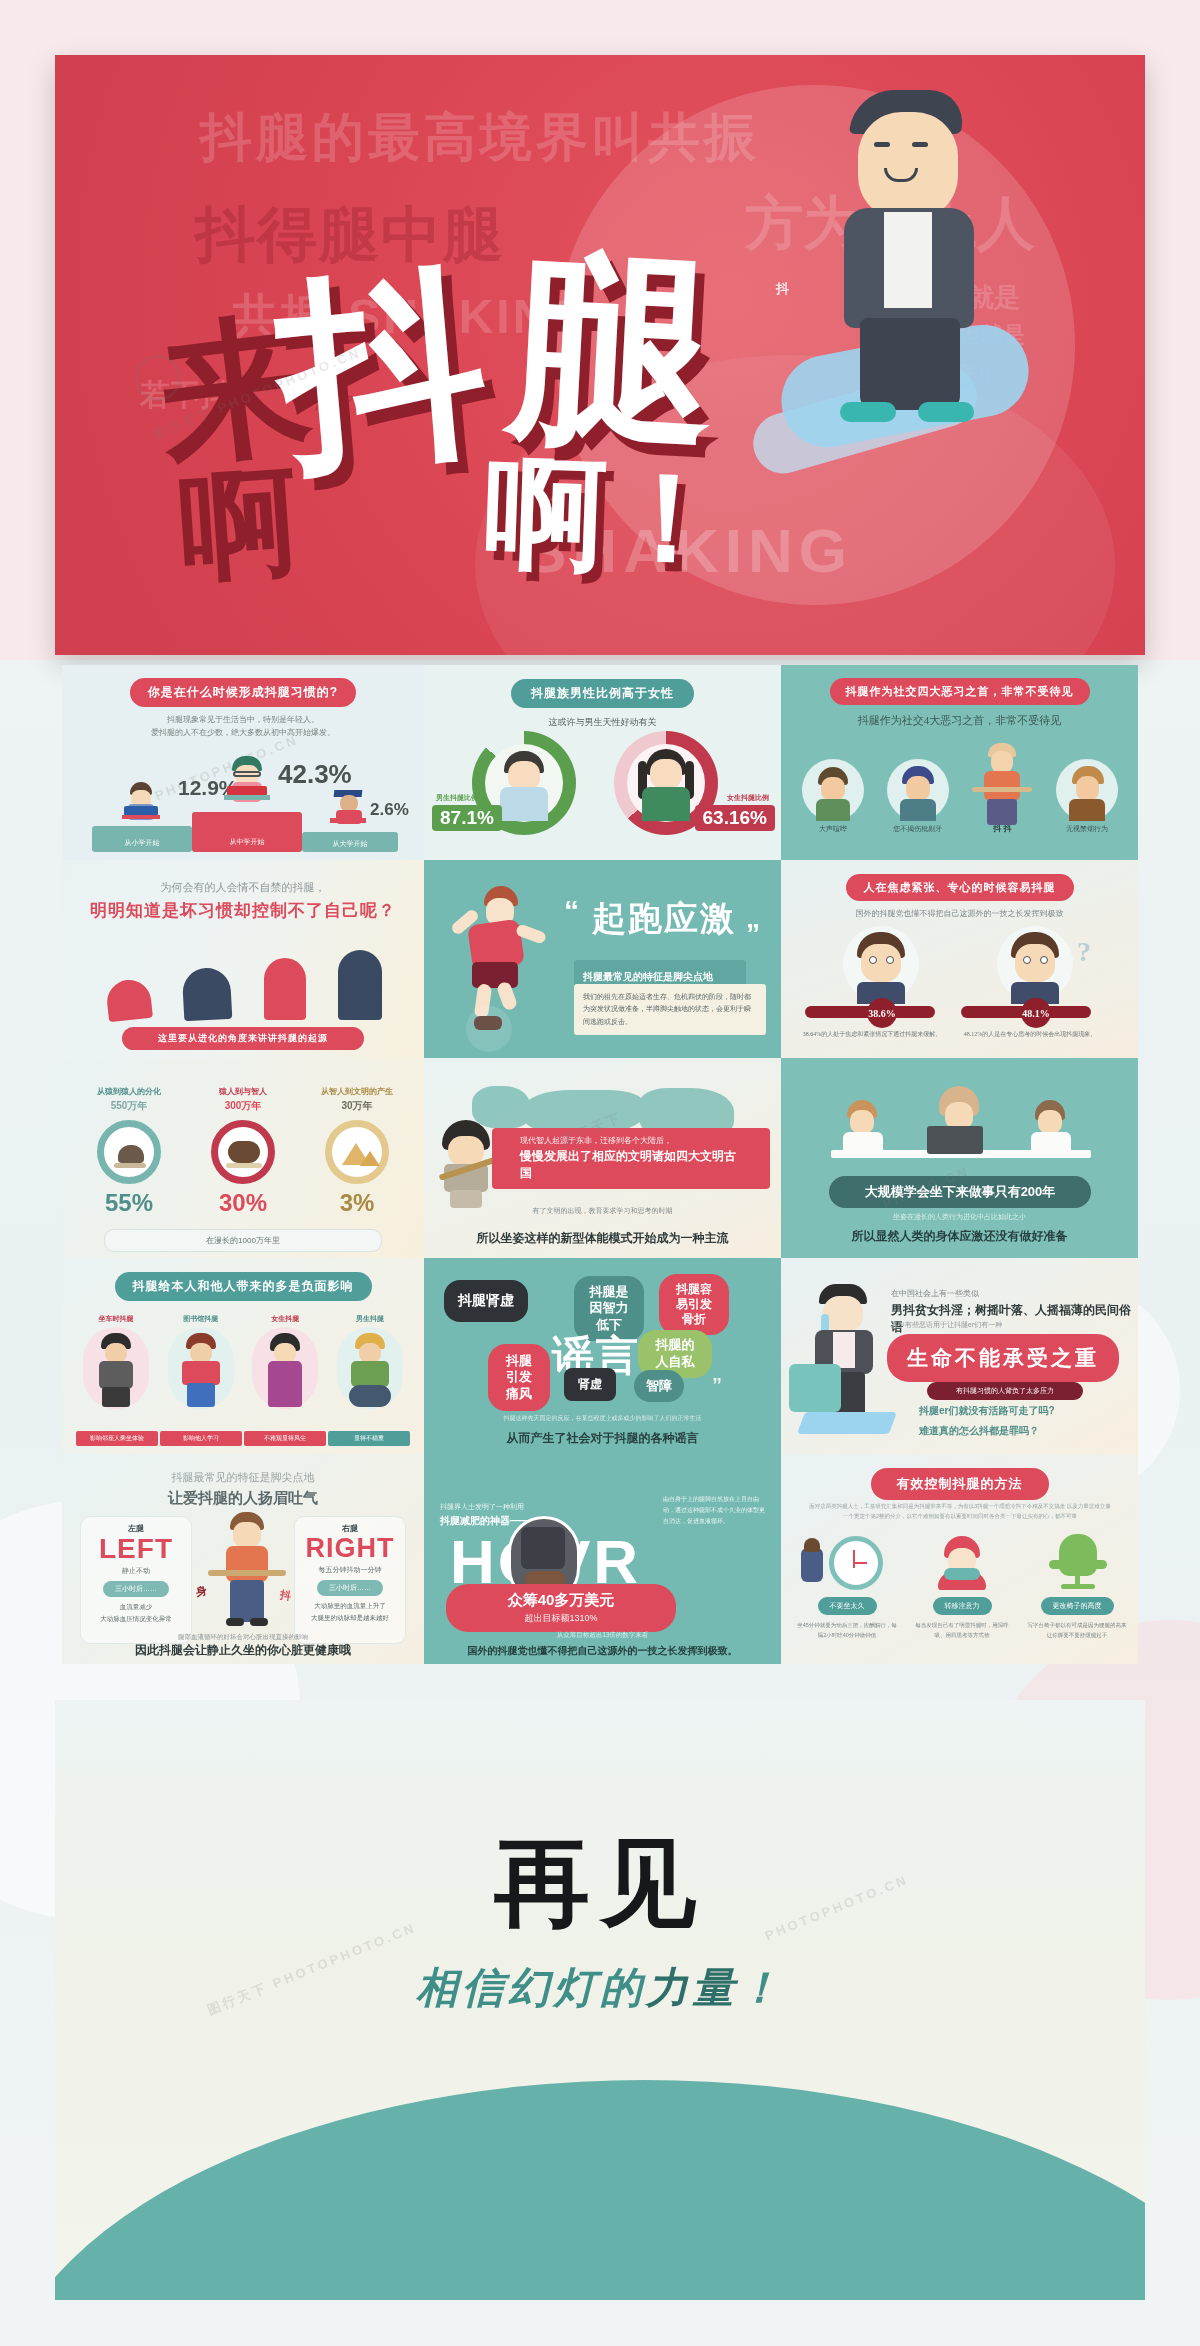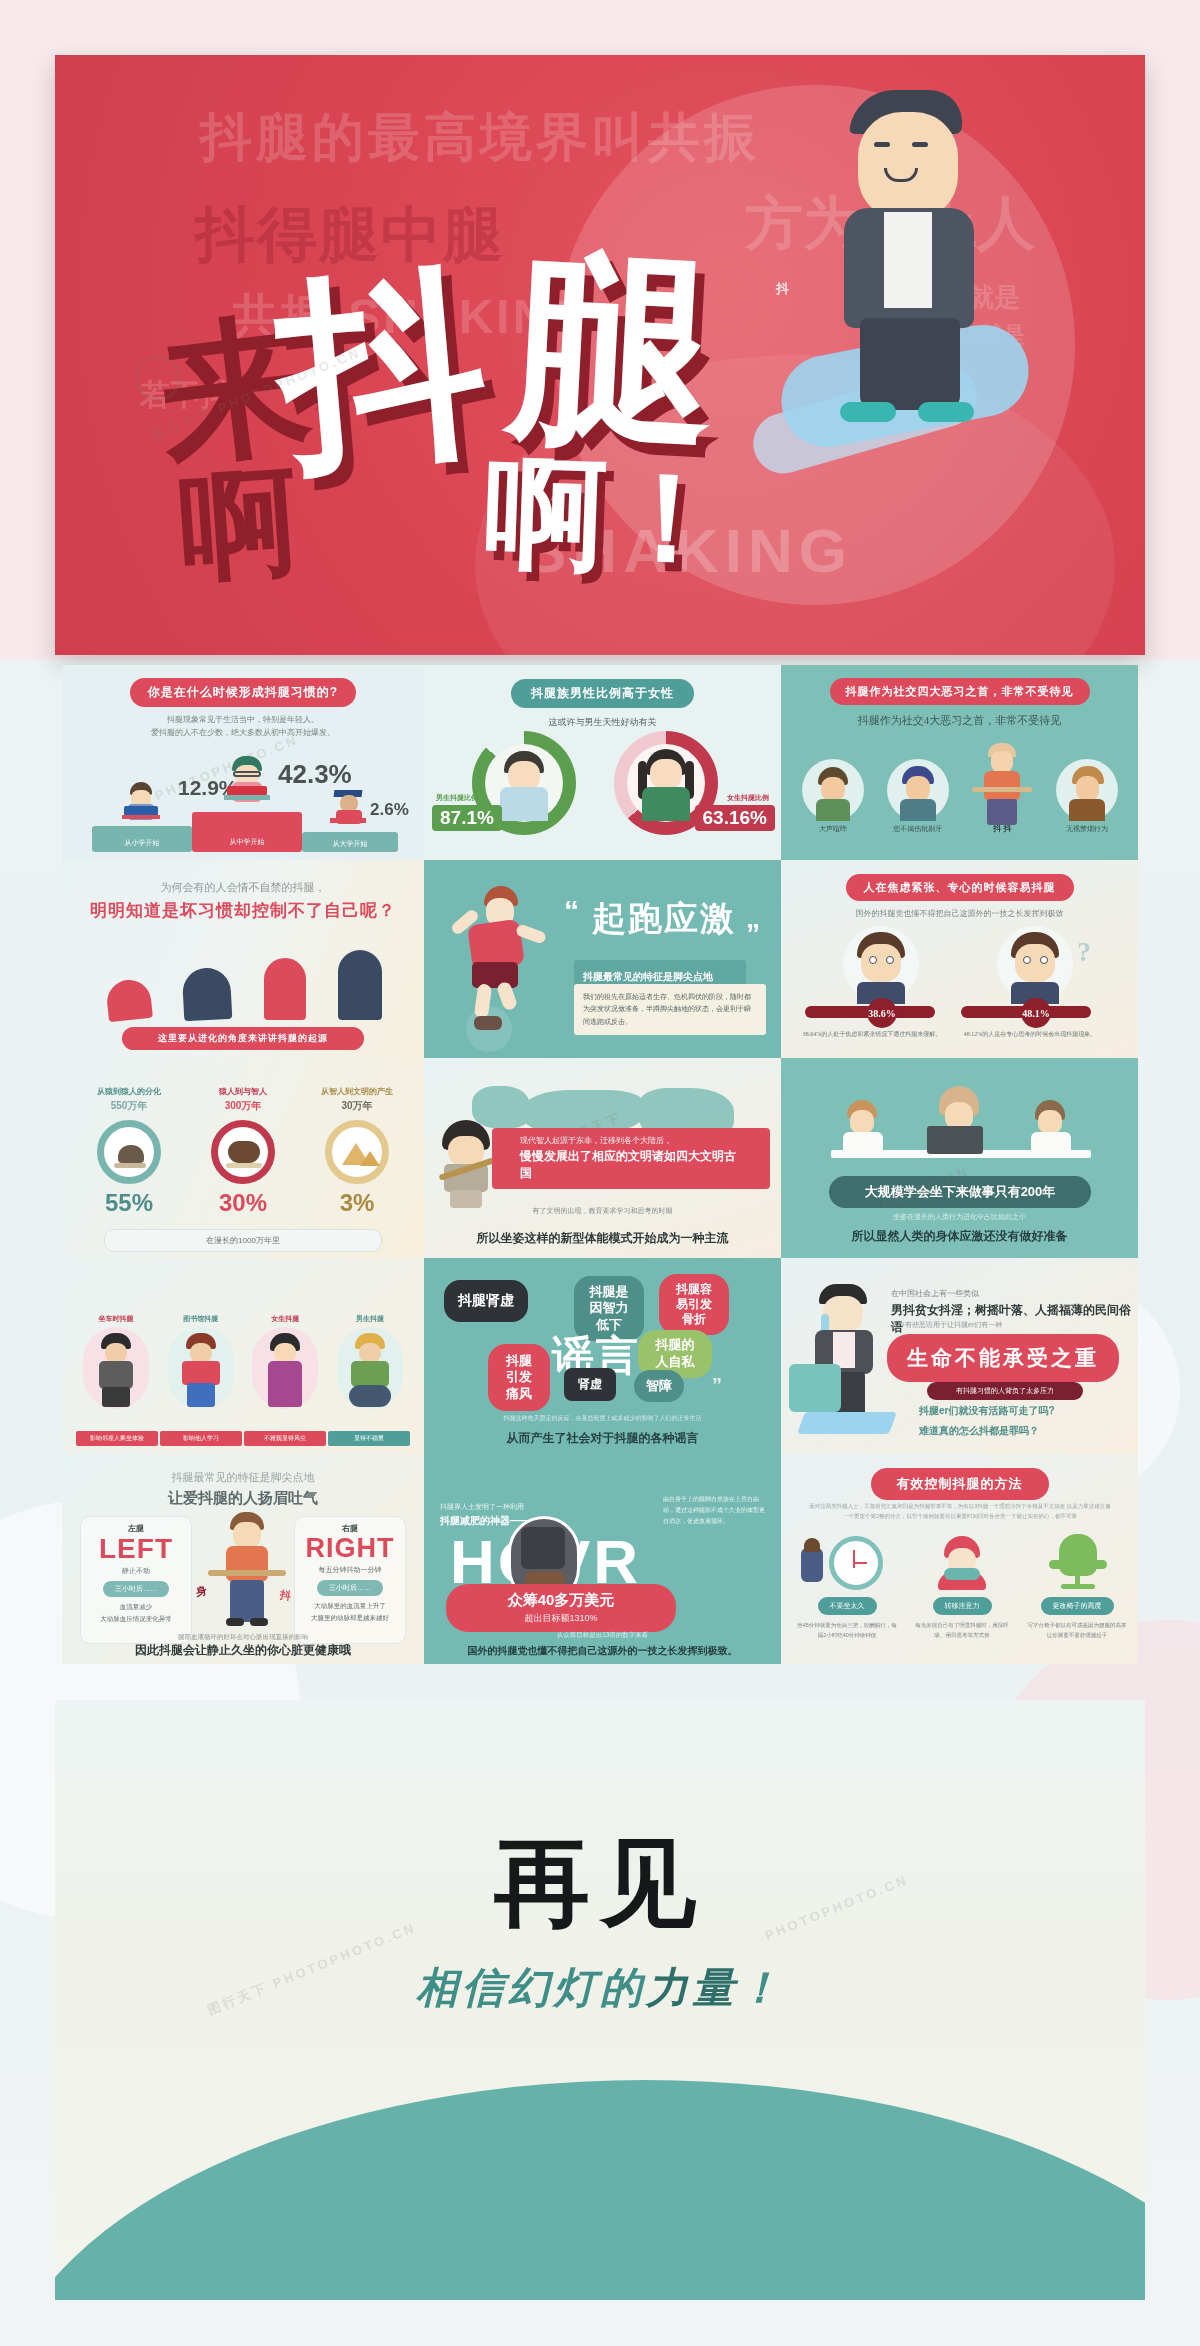--- a/index.html
+++ b/index.html
@@ -456,20 +456,23 @@
         <div style="position:absolute;left:48px;top:118px;width:262px;background:#3f6f6c;color:#fff;text-align:center;
                     font-size:13px;font-weight:900;padding:7px 0;border-radius:16px;">大规模学会坐下来做事只有200年</div>
         <div style="position:absolute;left:0;top:154px;width:100%;text-align:center;font-size:7px;color:#d9ece9;">坐姿在漫长的人类行为进化中占比如此之小</div>
         <div class="big" style="position:absolute;left:0;top:170px;width:100%;text-align:center;font-size:12px;color:#27403f;">所以显然人类的身体应激还没有做好准备</div>
       </div>
     </div>
 
     <div class="row">
 
       <div class="card" style="width:362px;height:196px;background:linear-gradient(140deg,#eaf3f3 0%,#f6f0e2 100%);">
+        <div class="ctr" style="padding-top:14px;">
+          <span class="c-title-pill pill-teal" style="font-size:12px;padding:6px 18px;">抖腿给本人和他人带来的多是负面影响</span>
+        </div>
         <div style="position:absolute;left:14px;top:56px;width:334px;display:flex;justify-content:space-between;">
           <div style="width:80px;text-align:center;">
             <div style="font-size:7px;color:#c0394d;font-weight:700;">坐车时抖腿</div>
             <div style="width:66px;height:82px;border-radius:33px;background:#f7e1e6;margin:3px auto 0;position:relative;">
               <div style="position:absolute;left:18px;top:6px;width:30px;height:16px;background:#2c2c2c;border-radius:14px 14px 3px 3px;"></div>
               <div style="position:absolute;left:22px;top:16px;width:22px;height:20px;background:#f0cfa8;border-radius:9px;"></div>
               <div style="position:absolute;left:16px;top:34px;width:34px;height:28px;background:#5d5d5d;border-radius:5px;"></div>
               <div style="position:absolute;left:19px;top:60px;width:28px;height:20px;background:#3a3a3a;border-radius:3px;"></div>
             </div>
           </div>

